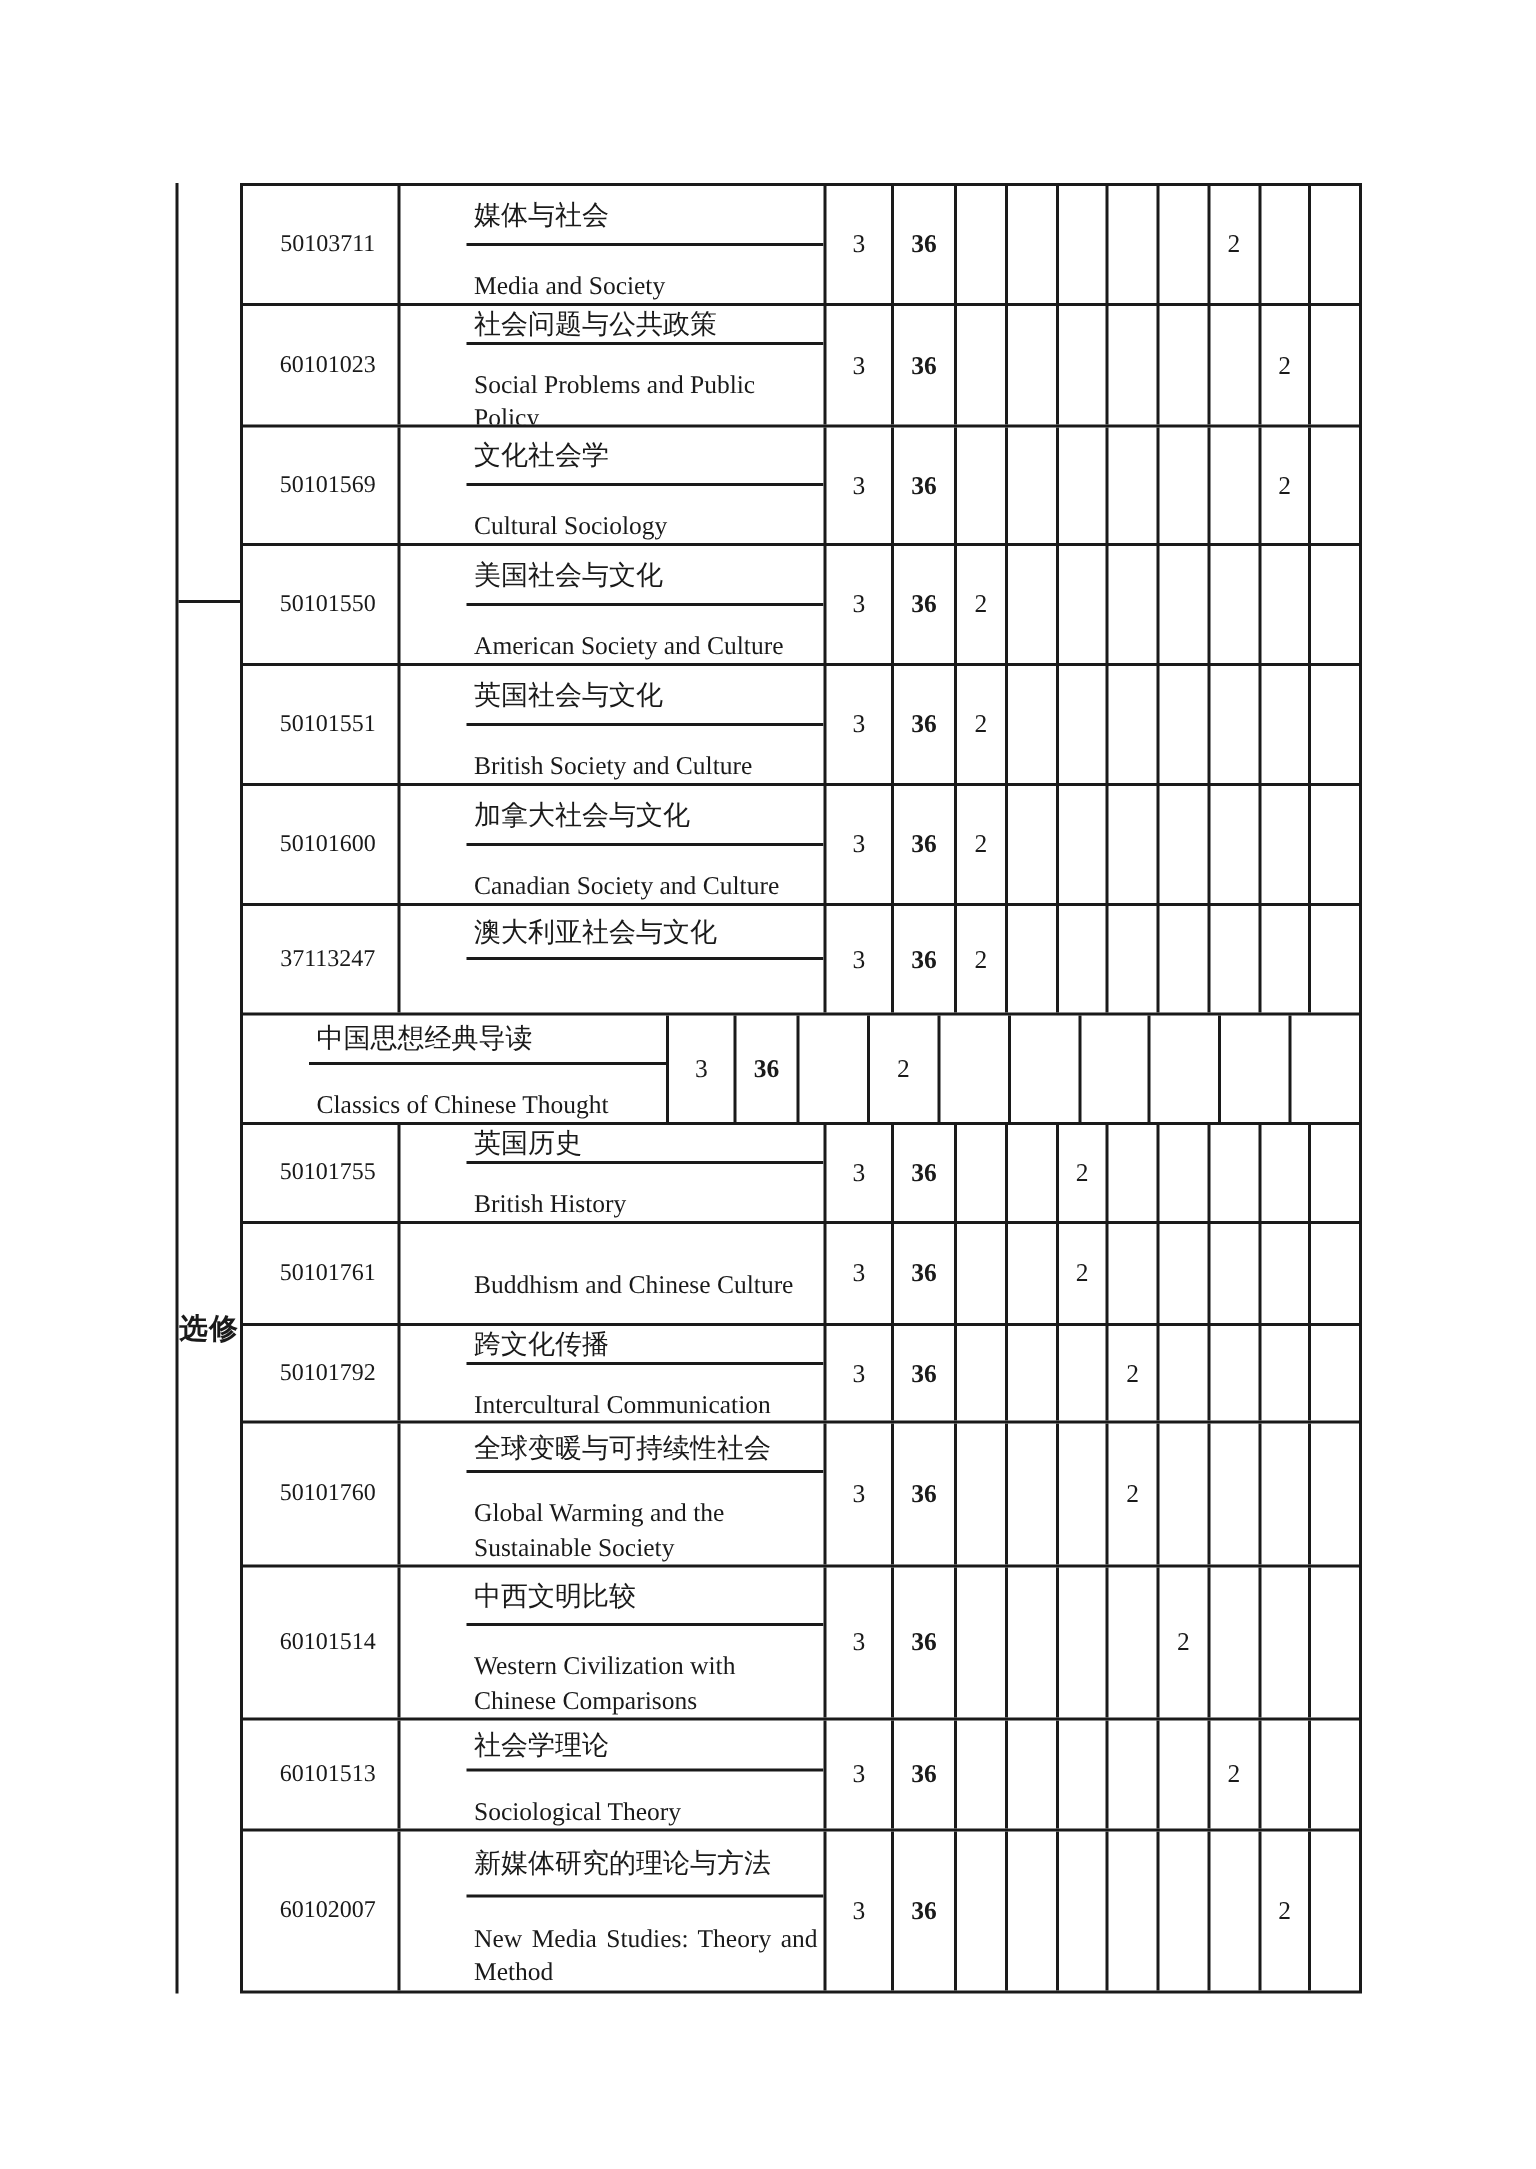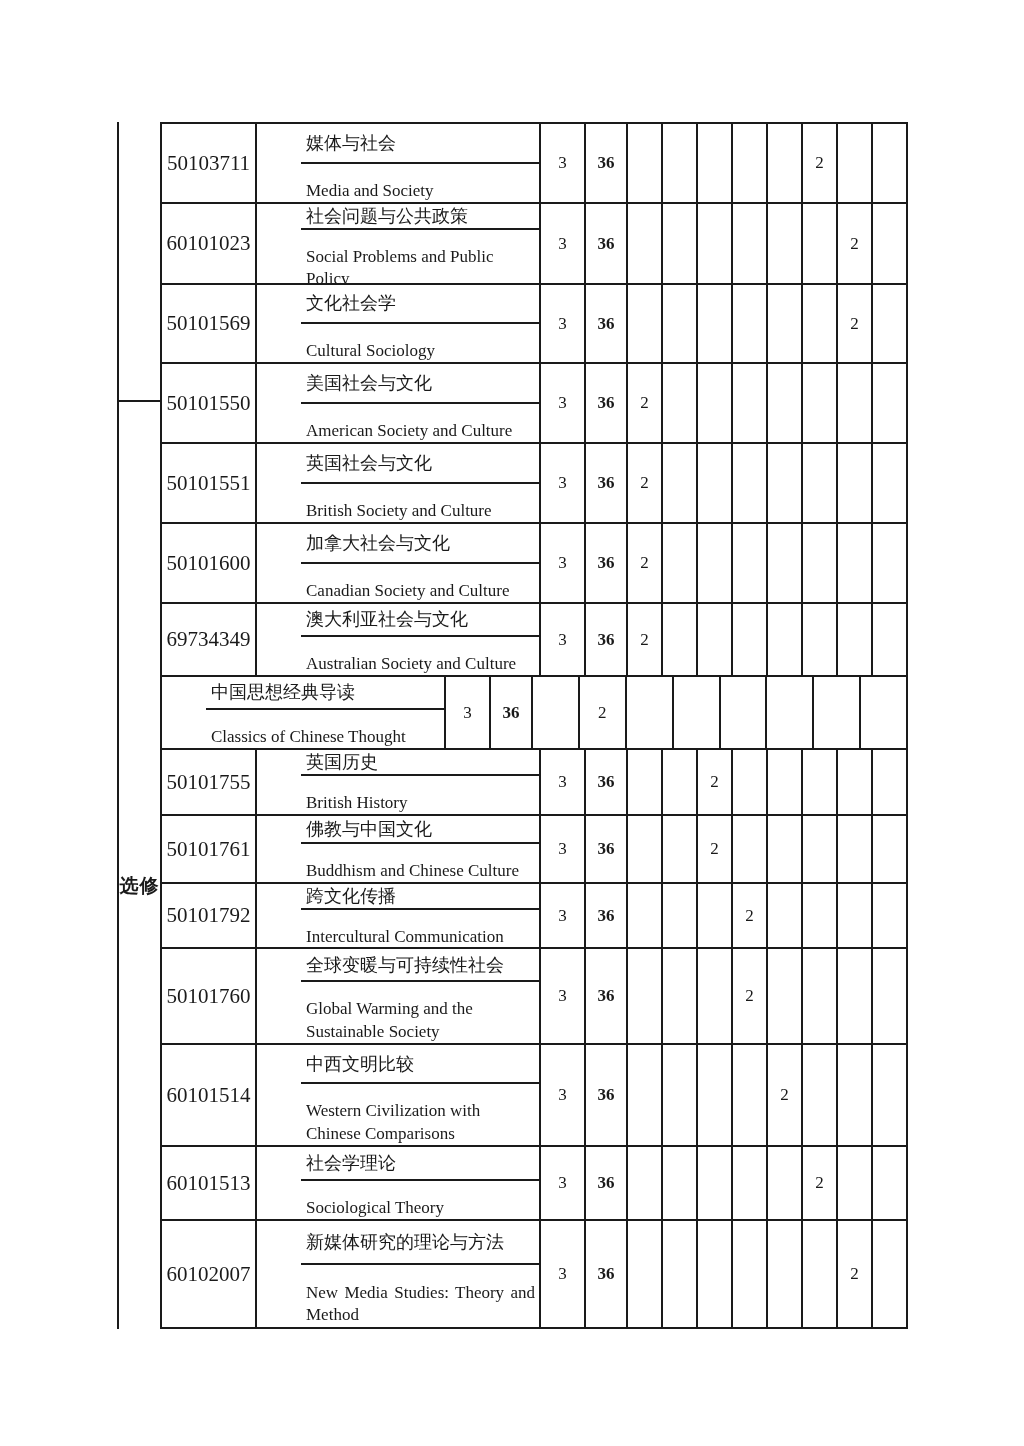--- a/index.html
+++ b/index.html
@@ -36,21 +36,21 @@
     box-sizing:border-box;
     border-bottom:2px solid #1a1a1a;
   }
   .row:last-child{border-bottom:none;}
   .cell{
     box-sizing:border-box;
     border-right:2px solid #1a1a1a;
     display:flex;align-items:center;justify-content:center;
     overflow:hidden;
   }
-  .cell.code{width:95px;font-size:21px;}
+  .cell.code{width:95px;font-size:16px;margin-left:10px;}
   .cell.name{
     width:284px;
     flex-direction:column;align-items:stretch;justify-content:flex-start;padding-left:44px;
   }
   .name .cn{
     height:var(--ch);
     box-sizing:border-box;
     border-bottom:2px solid #1a1a1a;
     display:flex;align-items:center;
     padding:0 4px 0 5px;
@@ -198,26 +198,23 @@
       <div class="cell sem"></div>
       <div class="cell sem"></div>
       <div class="cell sem"></div>
       <div class="cell sem"></div>
       <div class="cell sem"></div>
       <div class="cell sem"></div>
       <div class="cell sem"></div>
     </div>
 
     <div class="row" style="--h:73px;--ch:36px">
-      <div class="cell code">69734349</div>
+      <div class="cell code">37113247</div>
       <div class="cell name">
         <div class="cn">澳大利亚社会与文化</div>
-        <div class="en">
-            <span class="t">Australian Society and Culture</span>
-          </div>
       </div>
       <div class="cell num credits">3</div>
       <div class="cell num hours">36</div>
       <div class="cell sem">2</div>
       <div class="cell sem"></div>
       <div class="cell sem"></div>
       <div class="cell sem"></div>
       <div class="cell sem"></div>
       <div class="cell sem"></div>
       <div class="cell sem"></div>
@@ -259,21 +256,20 @@
       <div class="cell sem"></div>
       <div class="cell sem"></div>
       <div class="cell sem"></div>
       <div class="cell sem"></div>
       <div class="cell sem"></div>
     </div>
 
     <div class="row" style="--h:68px;--ch:34px">
       <div class="cell code">50101761</div>
       <div class="cell name">
-        <div class="cn">佛教与中国文化</div>
         <div class="en">
             <span class="t">Buddhism and Chinese Culture</span>
           </div>
       </div>
       <div class="cell num credits">3</div>
       <div class="cell num hours">36</div>
       <div class="cell sem"></div>
       <div class="cell sem"></div>
       <div class="cell sem">2</div>
       <div class="cell sem"></div>

